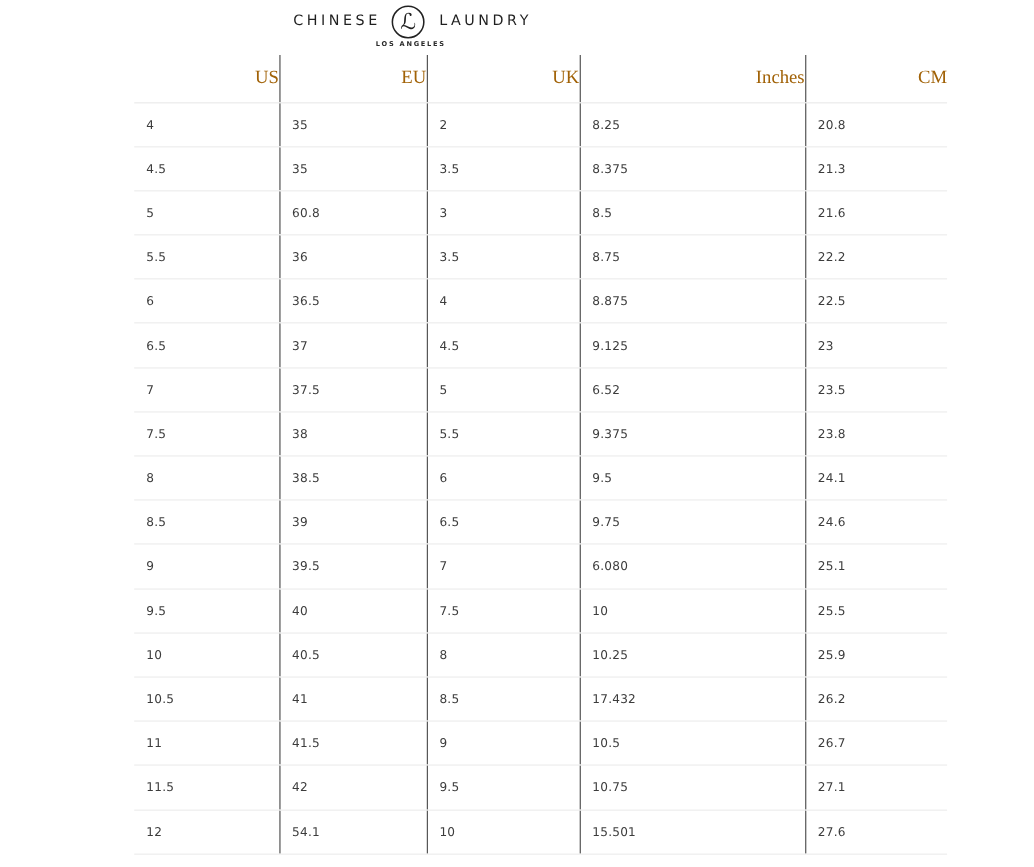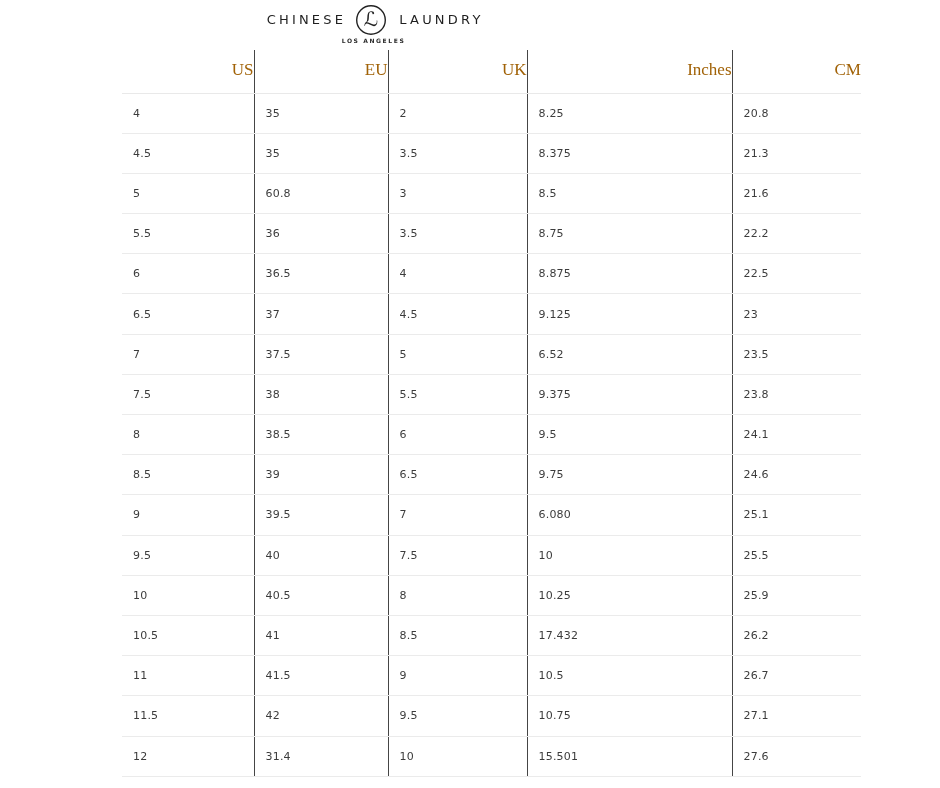--- a/index.html
+++ b/index.html
@@ -220,20 +220,20 @@
         </tr>
         <tr>
           <td>11.5</td>
           <td>42</td>
           <td>9.5</td>
           <td>10.75</td>
           <td>27.1</td>
         </tr>
         <tr>
           <td>12</td>
-          <td>31.4</td>
+          <td>54.1</td>
           <td>10</td>
           <td>15.501</td>
           <td>27.6</td>
         </tr>
       </tbody>
   </table>
 </div>
 
 </body></html>

